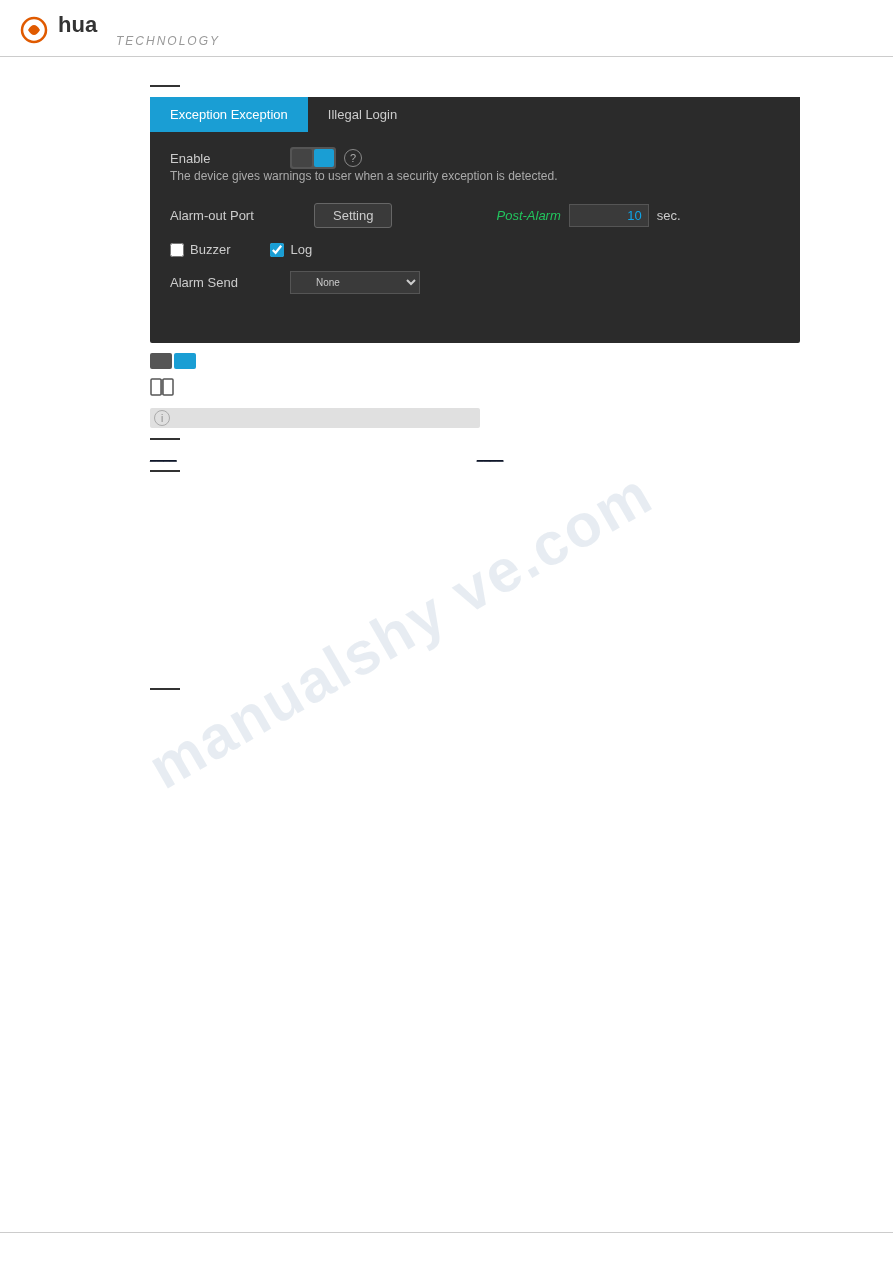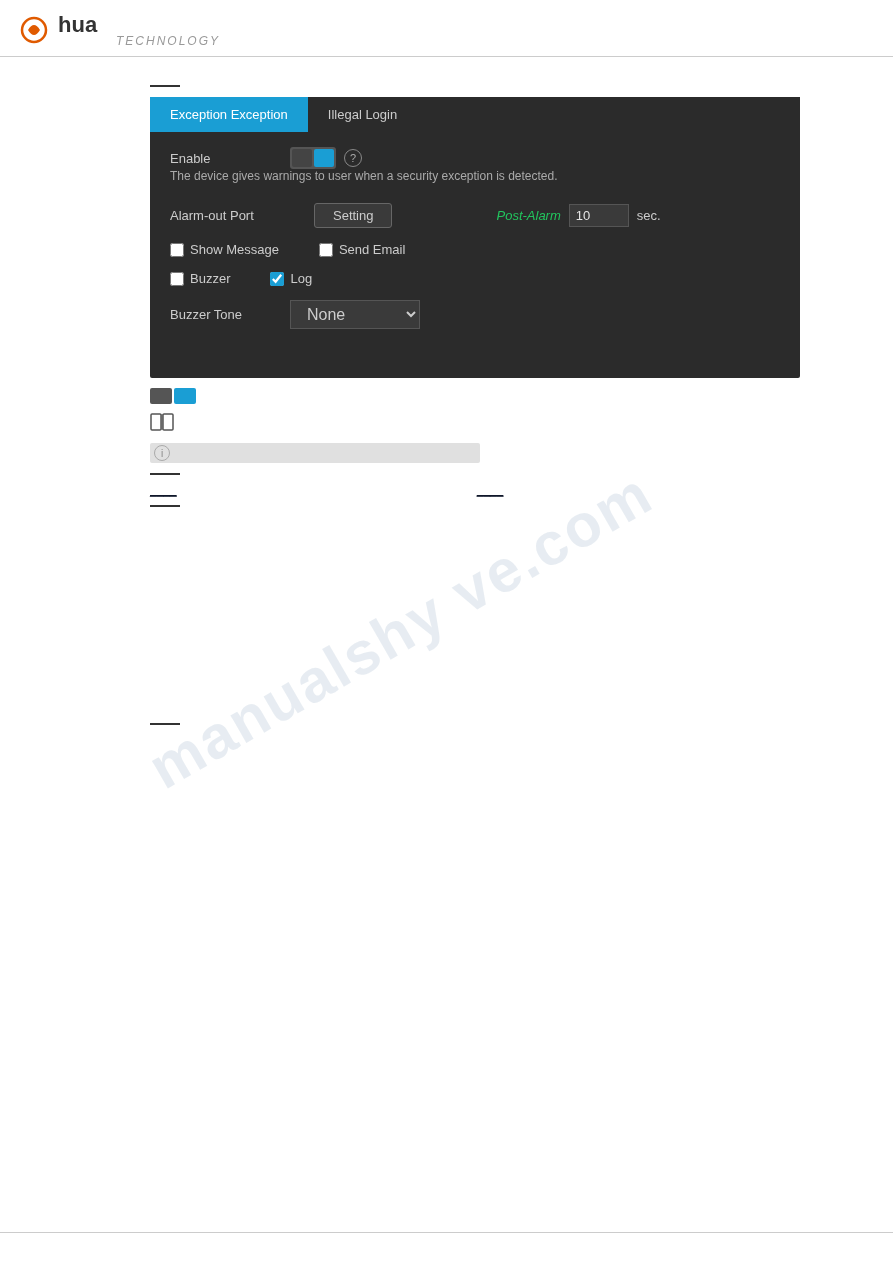--- a/index.html
+++ b/index.html
@@ -172,25 +172,25 @@
       margin-left: 80px;
     }
     .post-alarm-label {
       color: #22c55e;
       font-size: 13px;
       font-style: italic;
     }
     .post-alarm-input {
       background: #3a3a3a;
       border: 1px solid #555;
-      color: #e5e5e5;
-      width: 60px;
+      color: #0ea5e9;
+      width: 80px;
       padding: 3px 6px;
       font-size: 13px;
-      text-align: left;
+      text-align: right;
     }
     .post-alarm-unit {
       color: #ccc;
       font-size: 13px;
     }
 
     
     .checkbox-row {
       display: flex;
       align-items: center;
@@ -217,22 +217,22 @@
     .alarm-tone-row {
       display: flex;
       align-items: center;
       margin-bottom: 14px;
     }
 
     .select-dropdown {
       background: #3a3a3a;
       border: 1px solid #555;
       color: #ccc;
-      padding: 4px 12px;
-      font-size: 16px;
+      padding: 4px 21px;
+      font-size: 10px;
       width: 130px;
       cursor: pointer;
       appearance: auto;
     }
 
     
     .below-panel {
       margin: 10px 0 10px 110px;
     }
     .toggle-indicator {
@@ -375,44 +375,34 @@
       <div class="form-row">
         <span class="form-label">Alarm-out Port</span>
         <button class="setting-btn">Setting</button>
         <div class="post-alarm-group">
           <span class="post-alarm-label">Post-Alarm</span>
           <input class="post-alarm-input" type="text" value="10" style="">
           <span class="post-alarm-unit">sec.</span>
         </div>
       </div>
 
-      <div class="checkbox-row">
-        <div class="checkbox-item">
-          <input type="checkbox" id="showMessage" style="">
-          <label class="checkbox-label" for="showMessage">Show Message</label>
-        </div>
-        <div class="checkbox-item">
-          <input type="checkbox" id="sendEmail" style="">
-          <label class="checkbox-label" for="sendEmail">Send Email</label>
-        </div>
-      </div>
 
       <div class="checkbox-row">
         <div class="checkbox-item">
           <input type="checkbox" id="buzzer" style="">
           <label class="checkbox-label" for="buzzer">Buzzer</label>
         </div>
         <div class="checkbox-item">
           <input type="checkbox" id="log" checked="" style="">
           <label class="checkbox-label" for="log">Log</label>
         </div>
       </div>
 
       <div class="alarm-tone-row">
-        <span class="form-label">Buzzer Tone</span>
+        <span class="form-label">Alarm Send</span>
         <select class="select-dropdown">
           <option value="None" selected="">None</option>
           <option value="Tone1">Tone 1</option>
           <option value="Tone2">Tone 2</option>
           <option value="Tone3">Tone 3</option>
         </select>
       </div>
 
     </div>
   </div>

